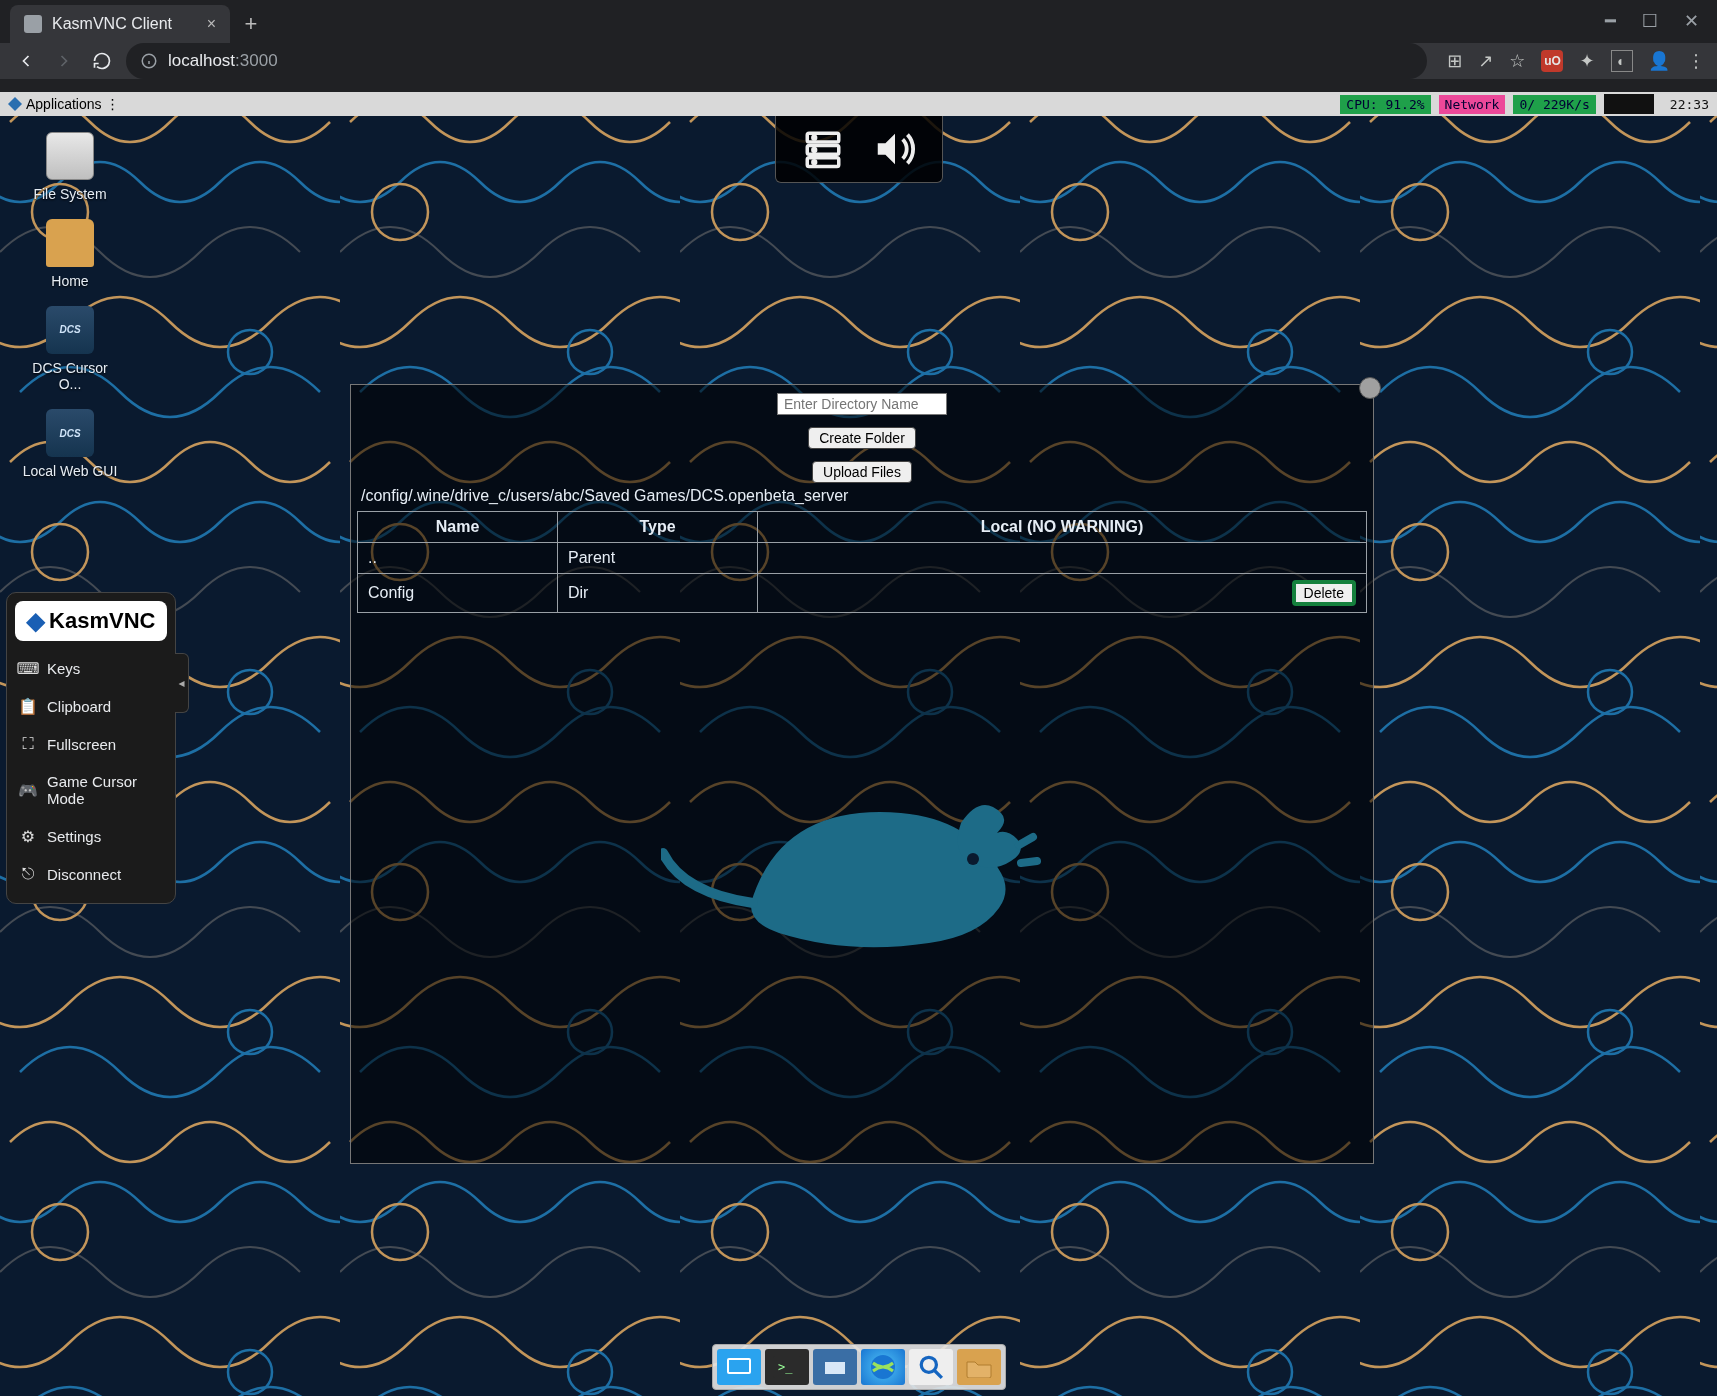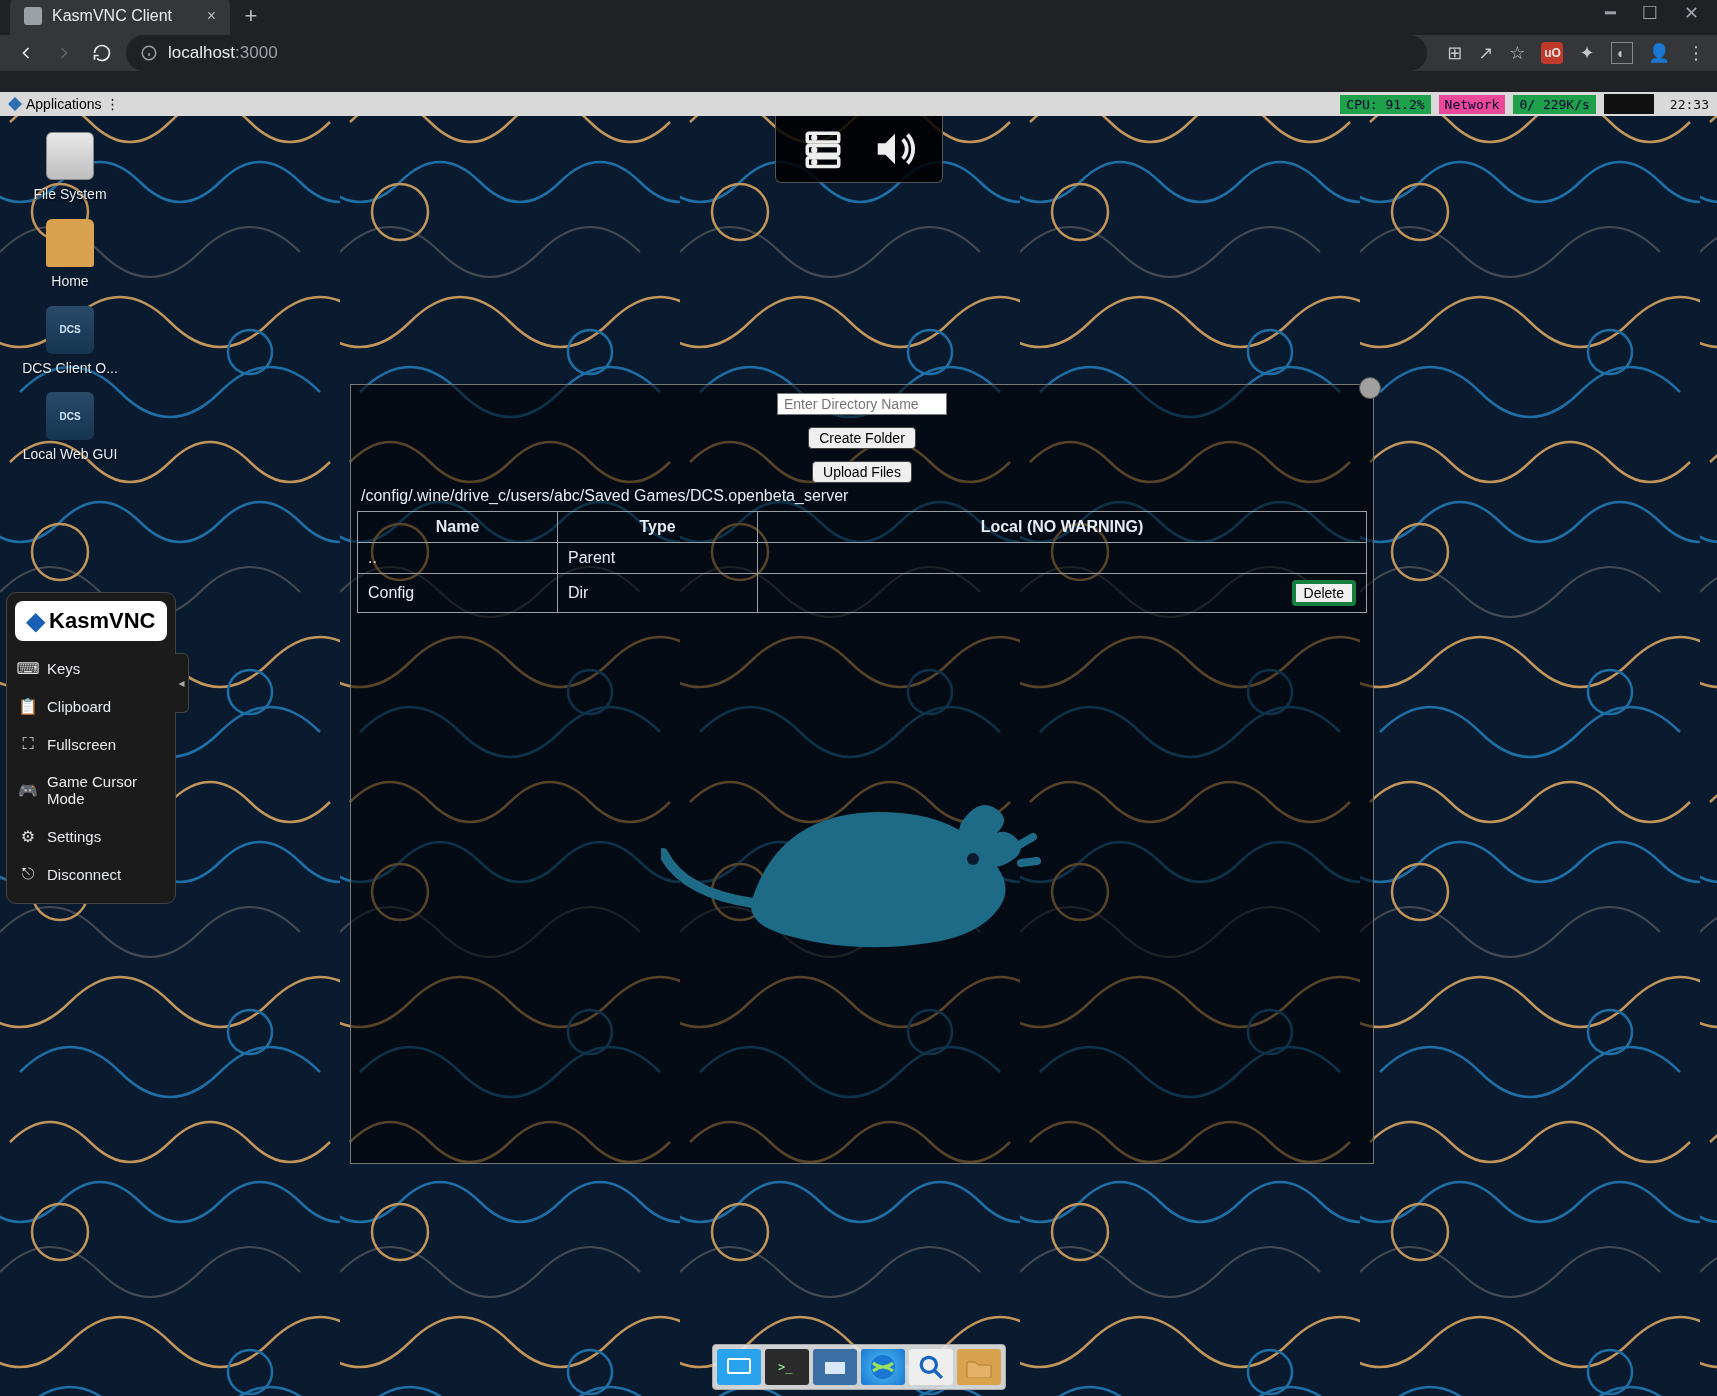--- a/index.html
+++ b/index.html
@@ -1,21 +1,21 @@
 <!DOCTYPE html>
 <html><head>
 <meta charset="utf-8">
 <style>
   * { box-sizing: border-box; margin: 0; padding: 0; }
   html, body { width: 1717px; height: 1396px; overflow: hidden; font-family: Arial, sans-serif; background: #202124; }
   body { position: relative; }
 
   
   .chrome-titlebar {
-    height: 35px; background: #202124; display: flex; align-items: flex-end;
+    height: 35px; background: #202124; display: flex; align-items: flex-end; margin-top: 8px;
   }
   .chrome-tab {
     margin-left: 10px; height: 38px; background: #35363a; color: #e8eaed;
     display: flex; align-items: center; gap: 10px; padding: 0 14px 0 14px;
     border-radius: 8px 8px 0 0; font-size: 16px; min-width: 220px;
   }
   .chrome-tab .favicon { width: 18px; height: 18px; background: #9aa0a6; border-radius: 3px; }
   .chrome-tab .close-x { margin-left: auto; color: #bbb; font-size: 16px; }
   .new-tab {
     width: 30px; height: 30px; color: #bbb; display:flex; align-items:center; justify-content:center;
@@ -64,21 +64,21 @@
   .sys-stats .netlabel { background:#ec4899; color:#003; padding:2px 6px;}
   .sys-stats .graph { width:50px; height:20px; background:#111; }
   .sys-stats .clock { color:#111; padding:0 8px; background:#d9d9d9;}
 
   
   .desktop-icons { position:absolute; left: 20px; top: 40px; z-index:3; }
   .d-icon { width: 100px; text-align:center; color:#e6edf5; font-size:14px; margin-bottom: 16px; cursor:default;}
   .d-icon .pic { width:48px; height:48px; margin:0 auto 6px; border-radius:6px; background:#333; display:flex; align-items:center; justify-content:center;}
   .d-icon.fs .pic { background: linear-gradient(#e8e8e8,#bfbfbf); border:1px solid #888;}
   .d-icon.home .pic { background: #d9a24f; border-radius:6px 6px 3px 3px;}
-  .d-icon.dcs .pic { background: linear-gradient(#2a4a6a,#15344f); color:#cfe3f7; font-size:10px; font-weight:bold;}
+  .d-icon.dcs .pic { background: linear-gradient(#2a4a6a,#15344f); color:#cfe3f7; font-size:10px; font-weight:bold;font-style:italic;}
   .d-icon .label { text-shadow: 0 1px 2px #000; line-height:1.2;}
 
   
   .overlay-bar {
     position:absolute; top: 24px; left: 50%; transform: translateX(-50%);
     background: rgba(0,0,0,0.85); border: 1px solid #555; border-top: none;
     border-radius: 0 0 6px 6px; display:flex; gap: 26px; padding: 10px 24px; z-index:6;
   }
   .overlay-bar .ov-icon { width:46px; height:46px; display:flex; align-items:center; justify-content:center; color:#eee; }
 
@@ -258,21 +258,21 @@
       <div class="label">File System</div>
     </div>
     <div class="d-icon home">
       <div class="pic"></div>
       <div class="label">Home</div>
     </div>
     <div class="d-icon dcs">
       <div class="pic">
           <span>DCS</span>
         </div>
-      <div class="label">DCS Client O...</div>
+      <div class="label">DCS Cursor O...</div>
     </div>
     <div class="d-icon dcs">
       <div class="pic">
           <span>DCS</span>
         </div>
       <div class="label">Local Web GUI</div>
     </div>
   </div>
 
   <div class="kasm-panel">

